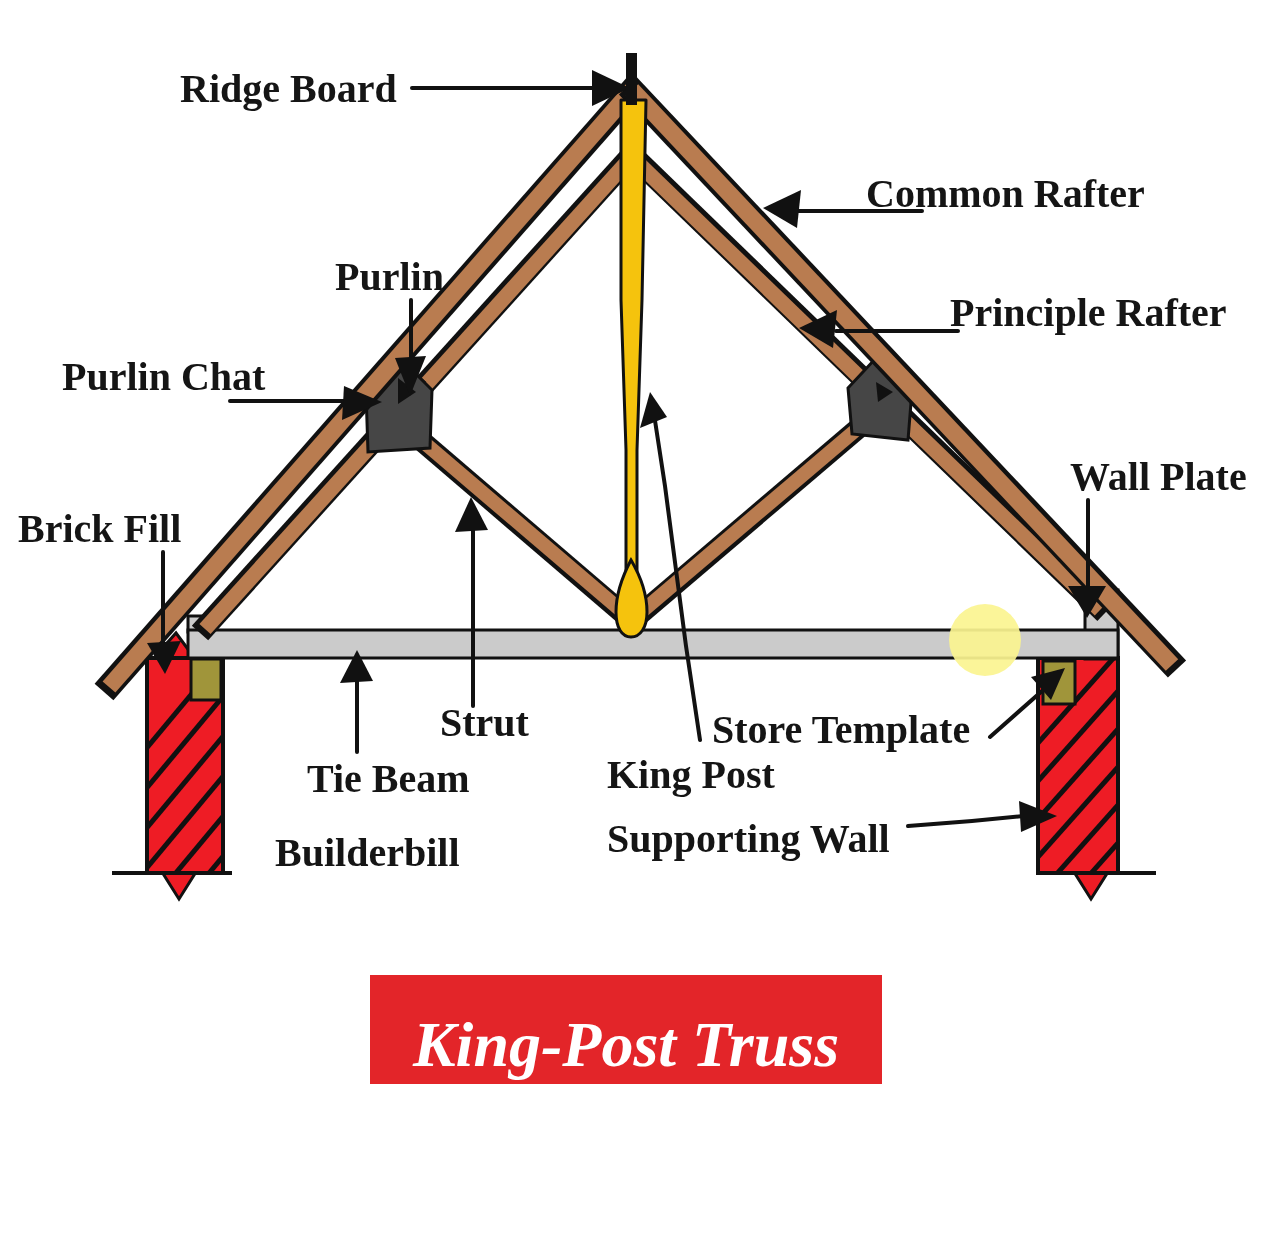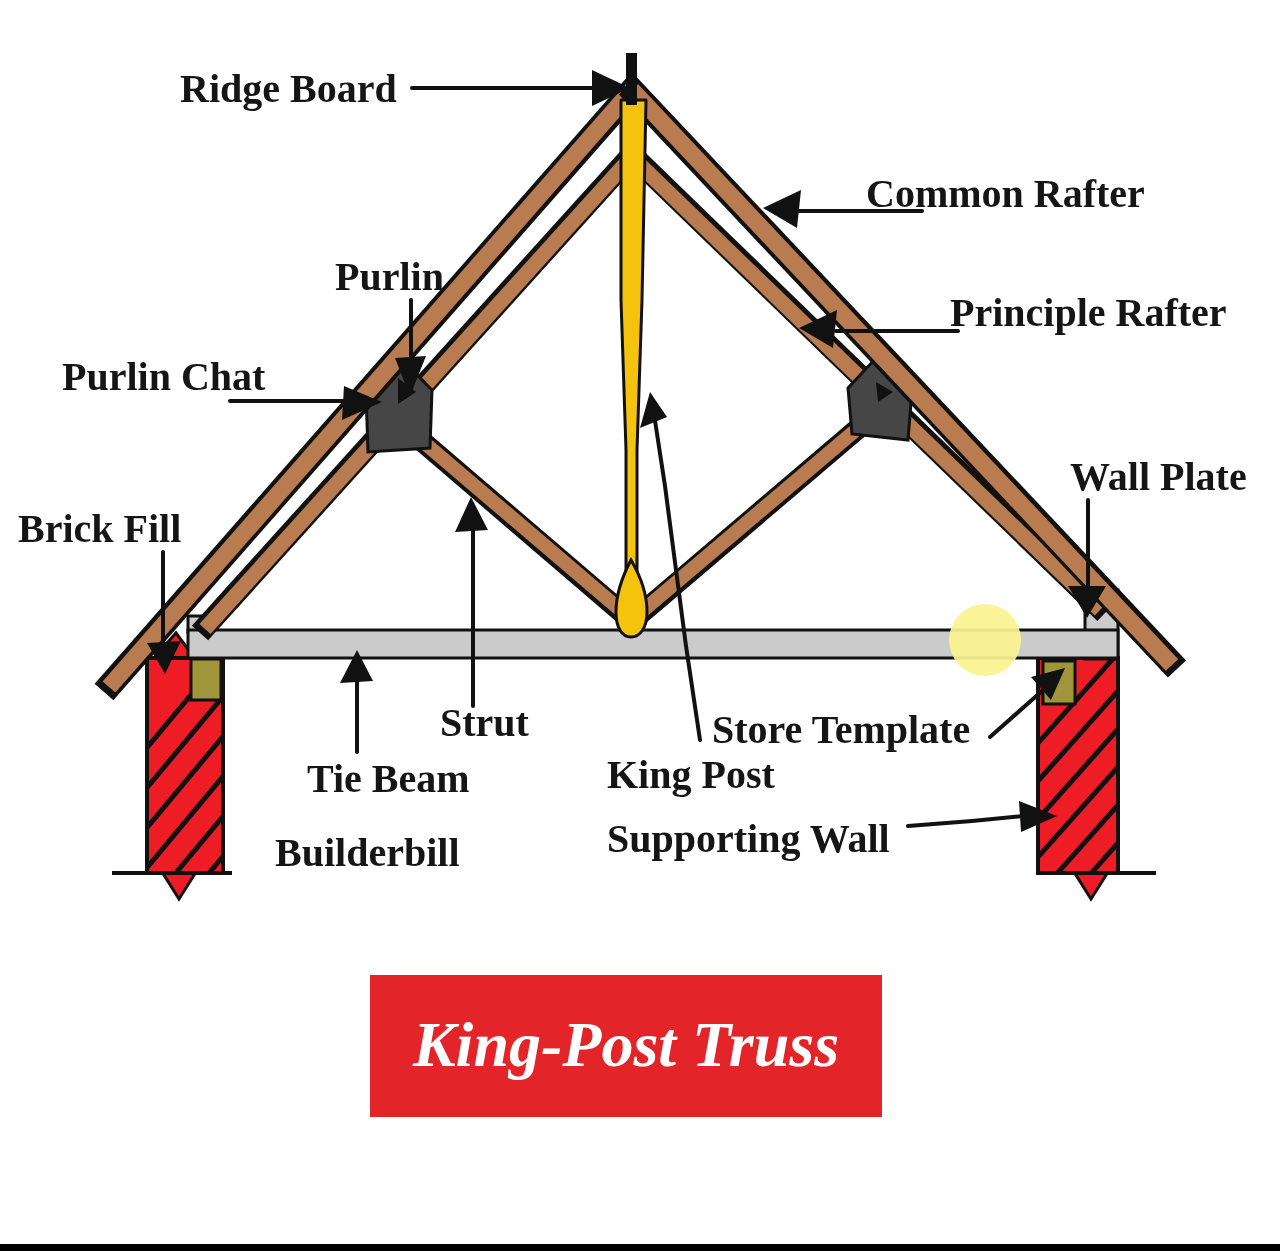--- a/index.html
+++ b/index.html
@@ -1,16 +1,16 @@
 <!DOCTYPE html>
 <html><head>
 <meta charset="utf-8">
 <style>
   html,body{margin:0;padding:0;background:#ffffff;}
-  .stage{position:relative;width:1280px;height:1251px;background:#ffffff;overflow:hidden;}
+  .stage{position:relative;width:1280px;height:1084px;background:#ffffff;overflow:hidden;}
   svg{display:block;}
   text.lbl{
     font-family:"Liberation Serif","DejaVu Serif",serif;
     font-weight:700;
     fill:#151515;
   }
   text.title{
     font-family:"Liberation Serif","DejaVu Serif",serif;
     font-weight:700;
     font-style:italic;

